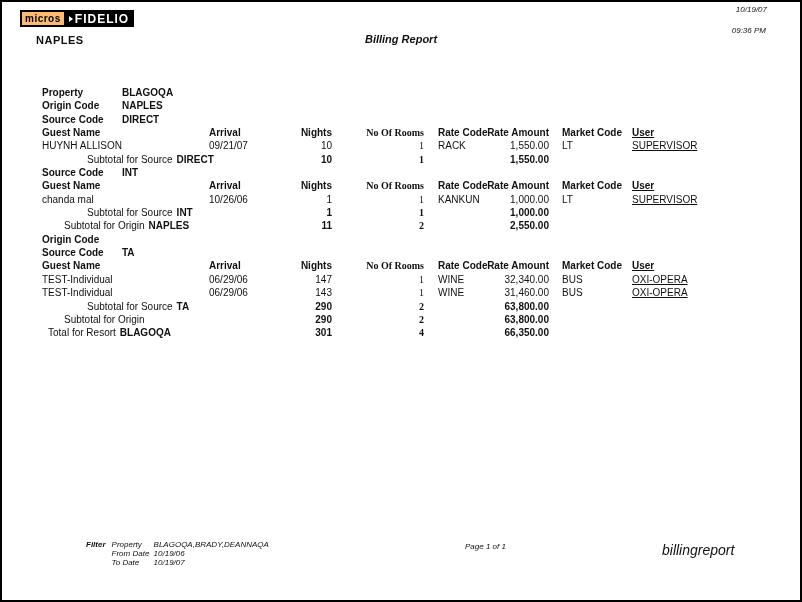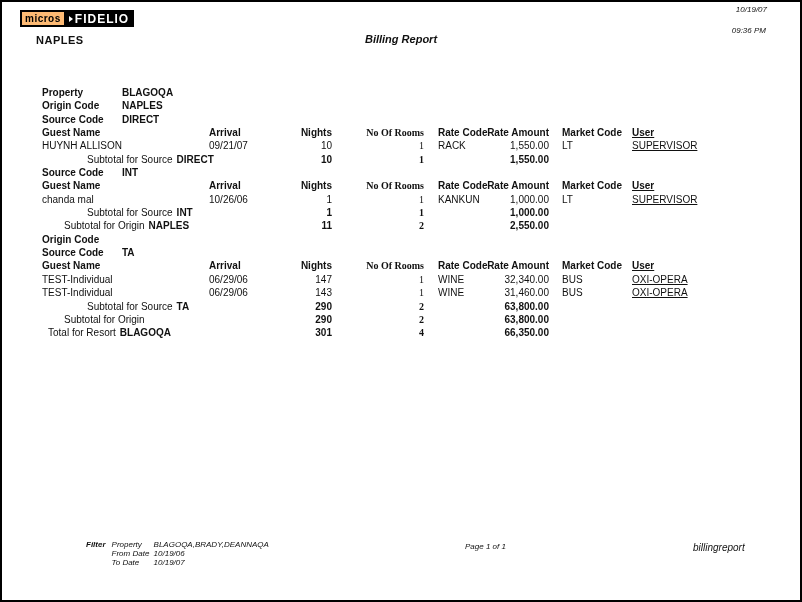--- a/index.html
+++ b/index.html
@@ -35,21 +35,21 @@
   .c-market{left:560px;}
   .c-user{left:630px;text-decoration:underline;}
   .bv{margin-left:4px;font-weight:bold;}
   
   .footer-filter{position:absolute;left:48px;top:538px;font-size:8px;font-style:italic;display:flex;margin-left:36px;}
   .filter-word{font-weight:bold;margin-right:6px;line-height:9px;}
   .filter-rows{display:flex;flex-direction:column;}
   .filter-row{display:flex;line-height:9px;}
   .filter-row .flabel{width:42px;}
   .page-info{position:absolute;left:463px;top:540px;font-size:8px;font-style:italic;}
-  .report-name{position:absolute;left:660px;top:540px;font-size:10px;font-style:italic;margin-left:31px;}
+  .report-name{position:absolute;left:660px;top:540px;font-size:14px;font-style:italic;}
 </style>
 </head>
 <body>
 
 <div class="page">
 
   <div class="logo">
     <span class="logo-micros">micros</span>
     <span class="logo-fidelio">
         <span class="logo-arrow"></span>

